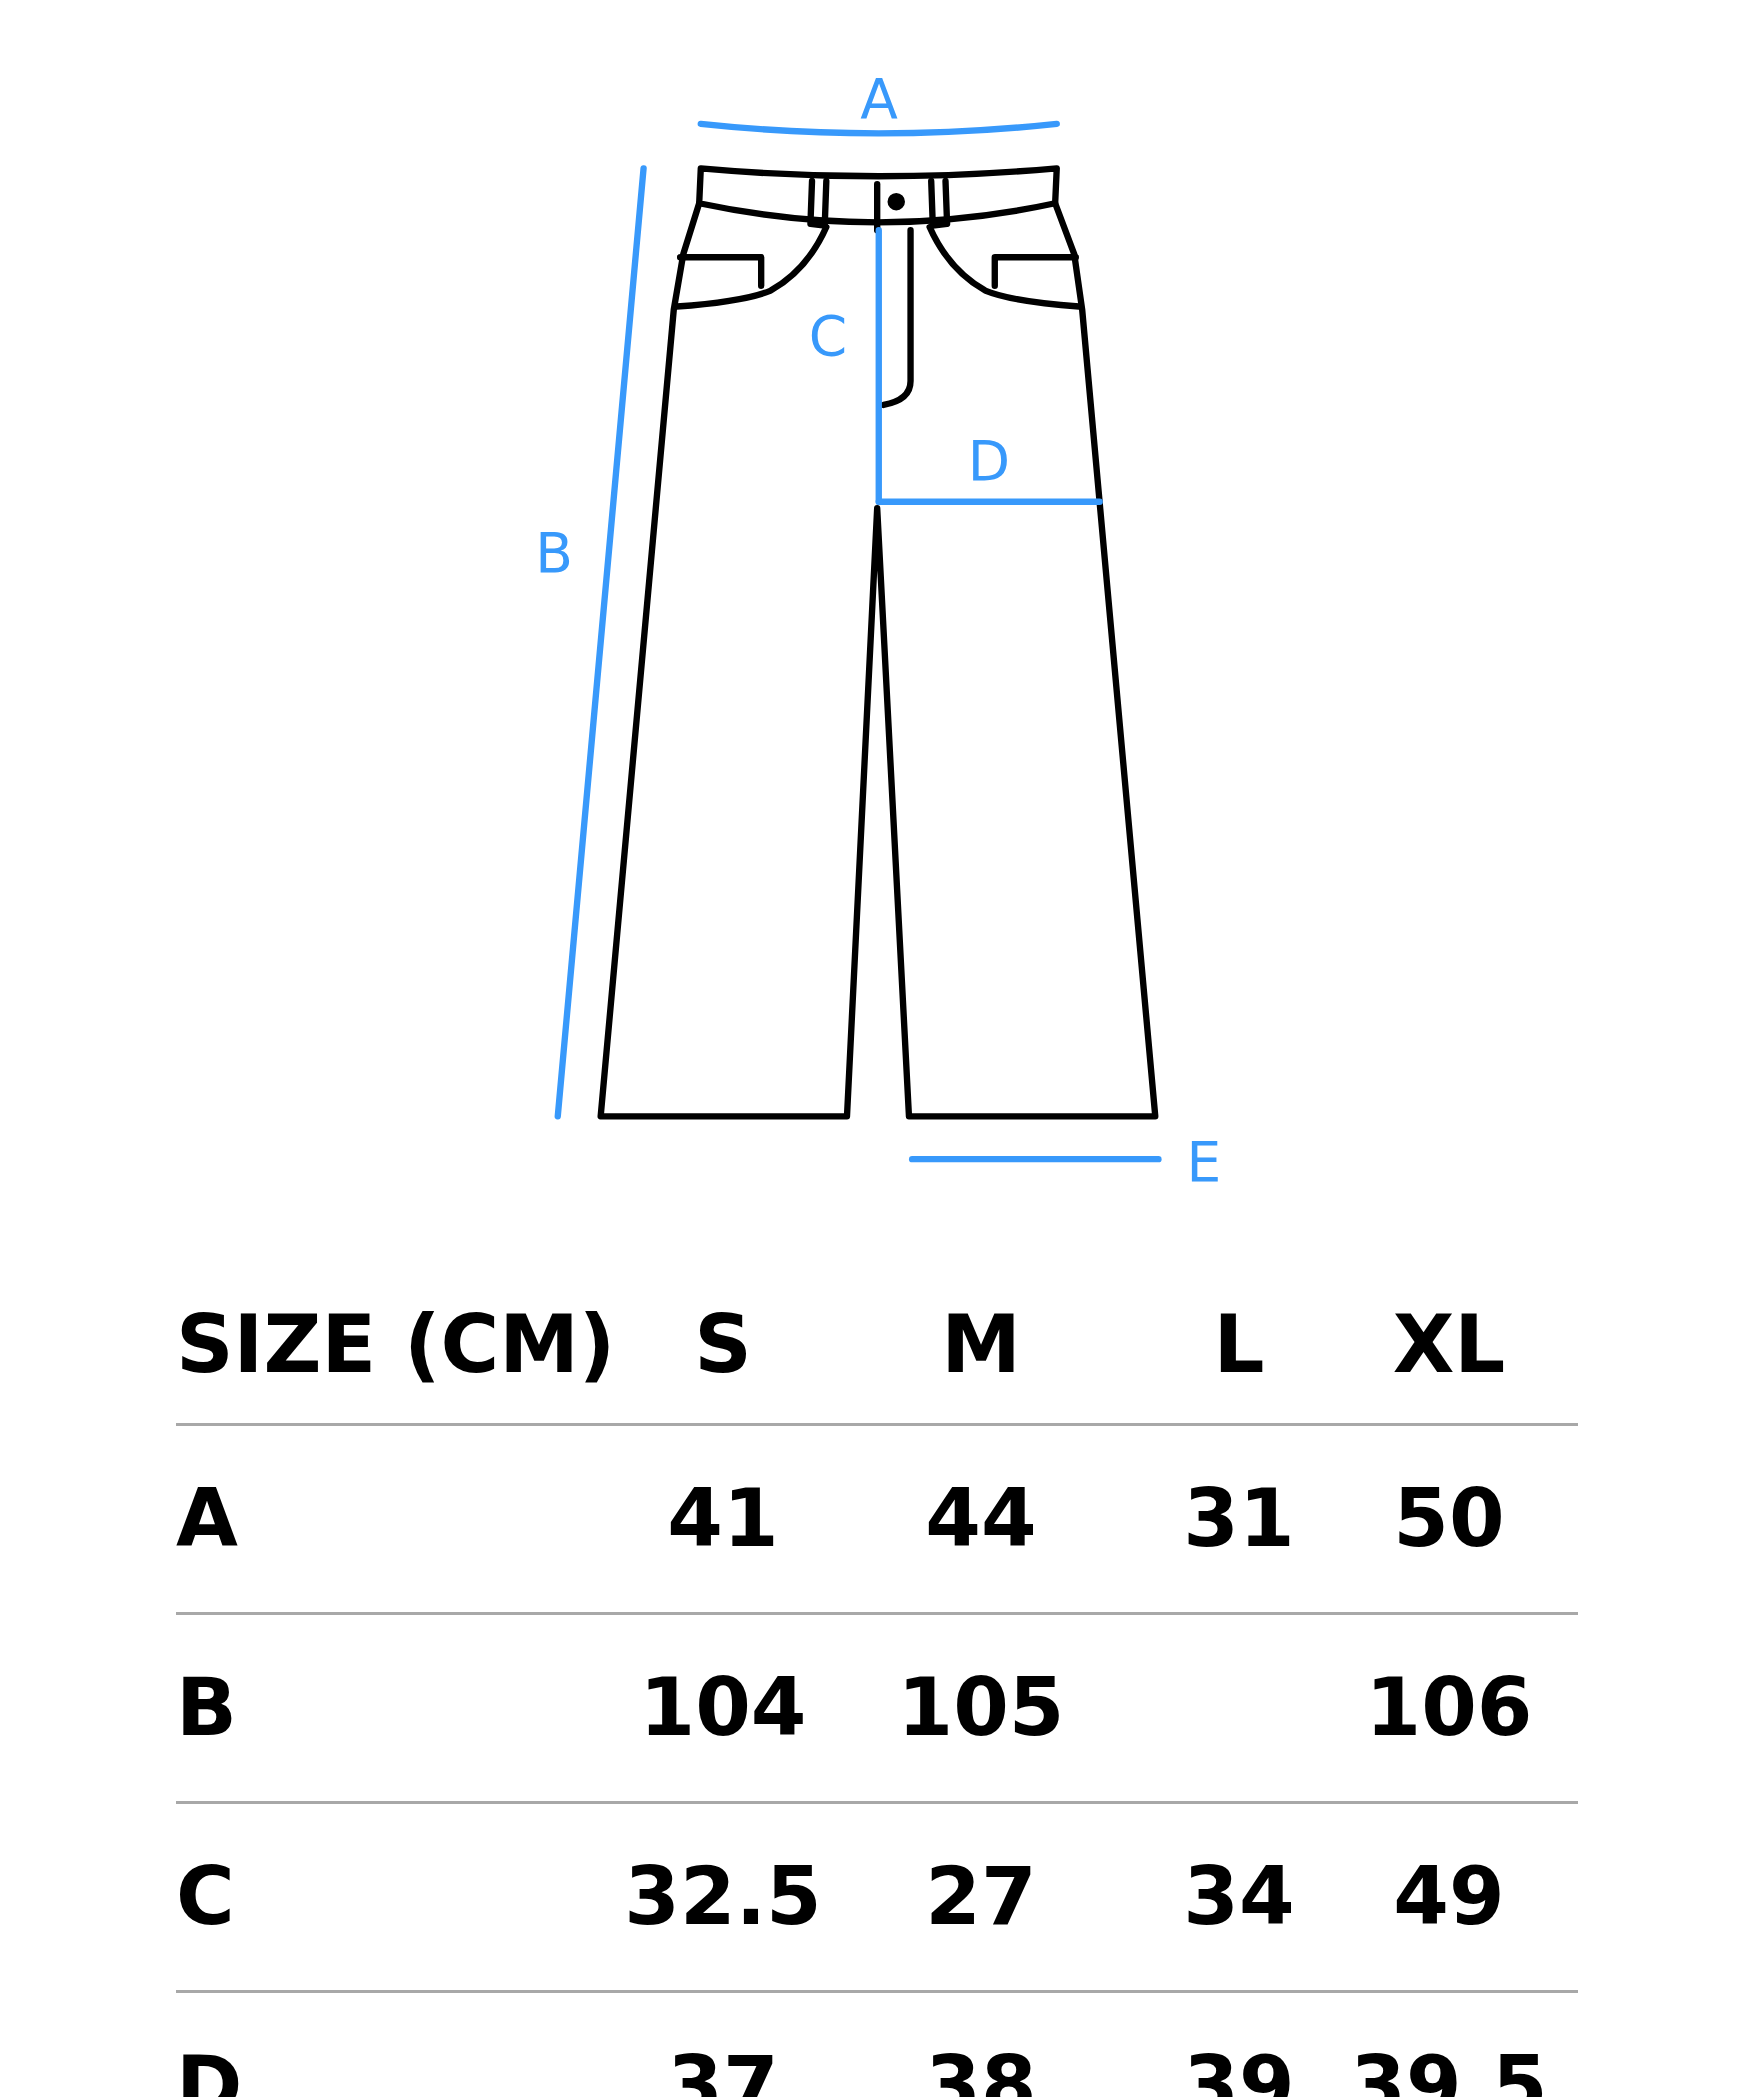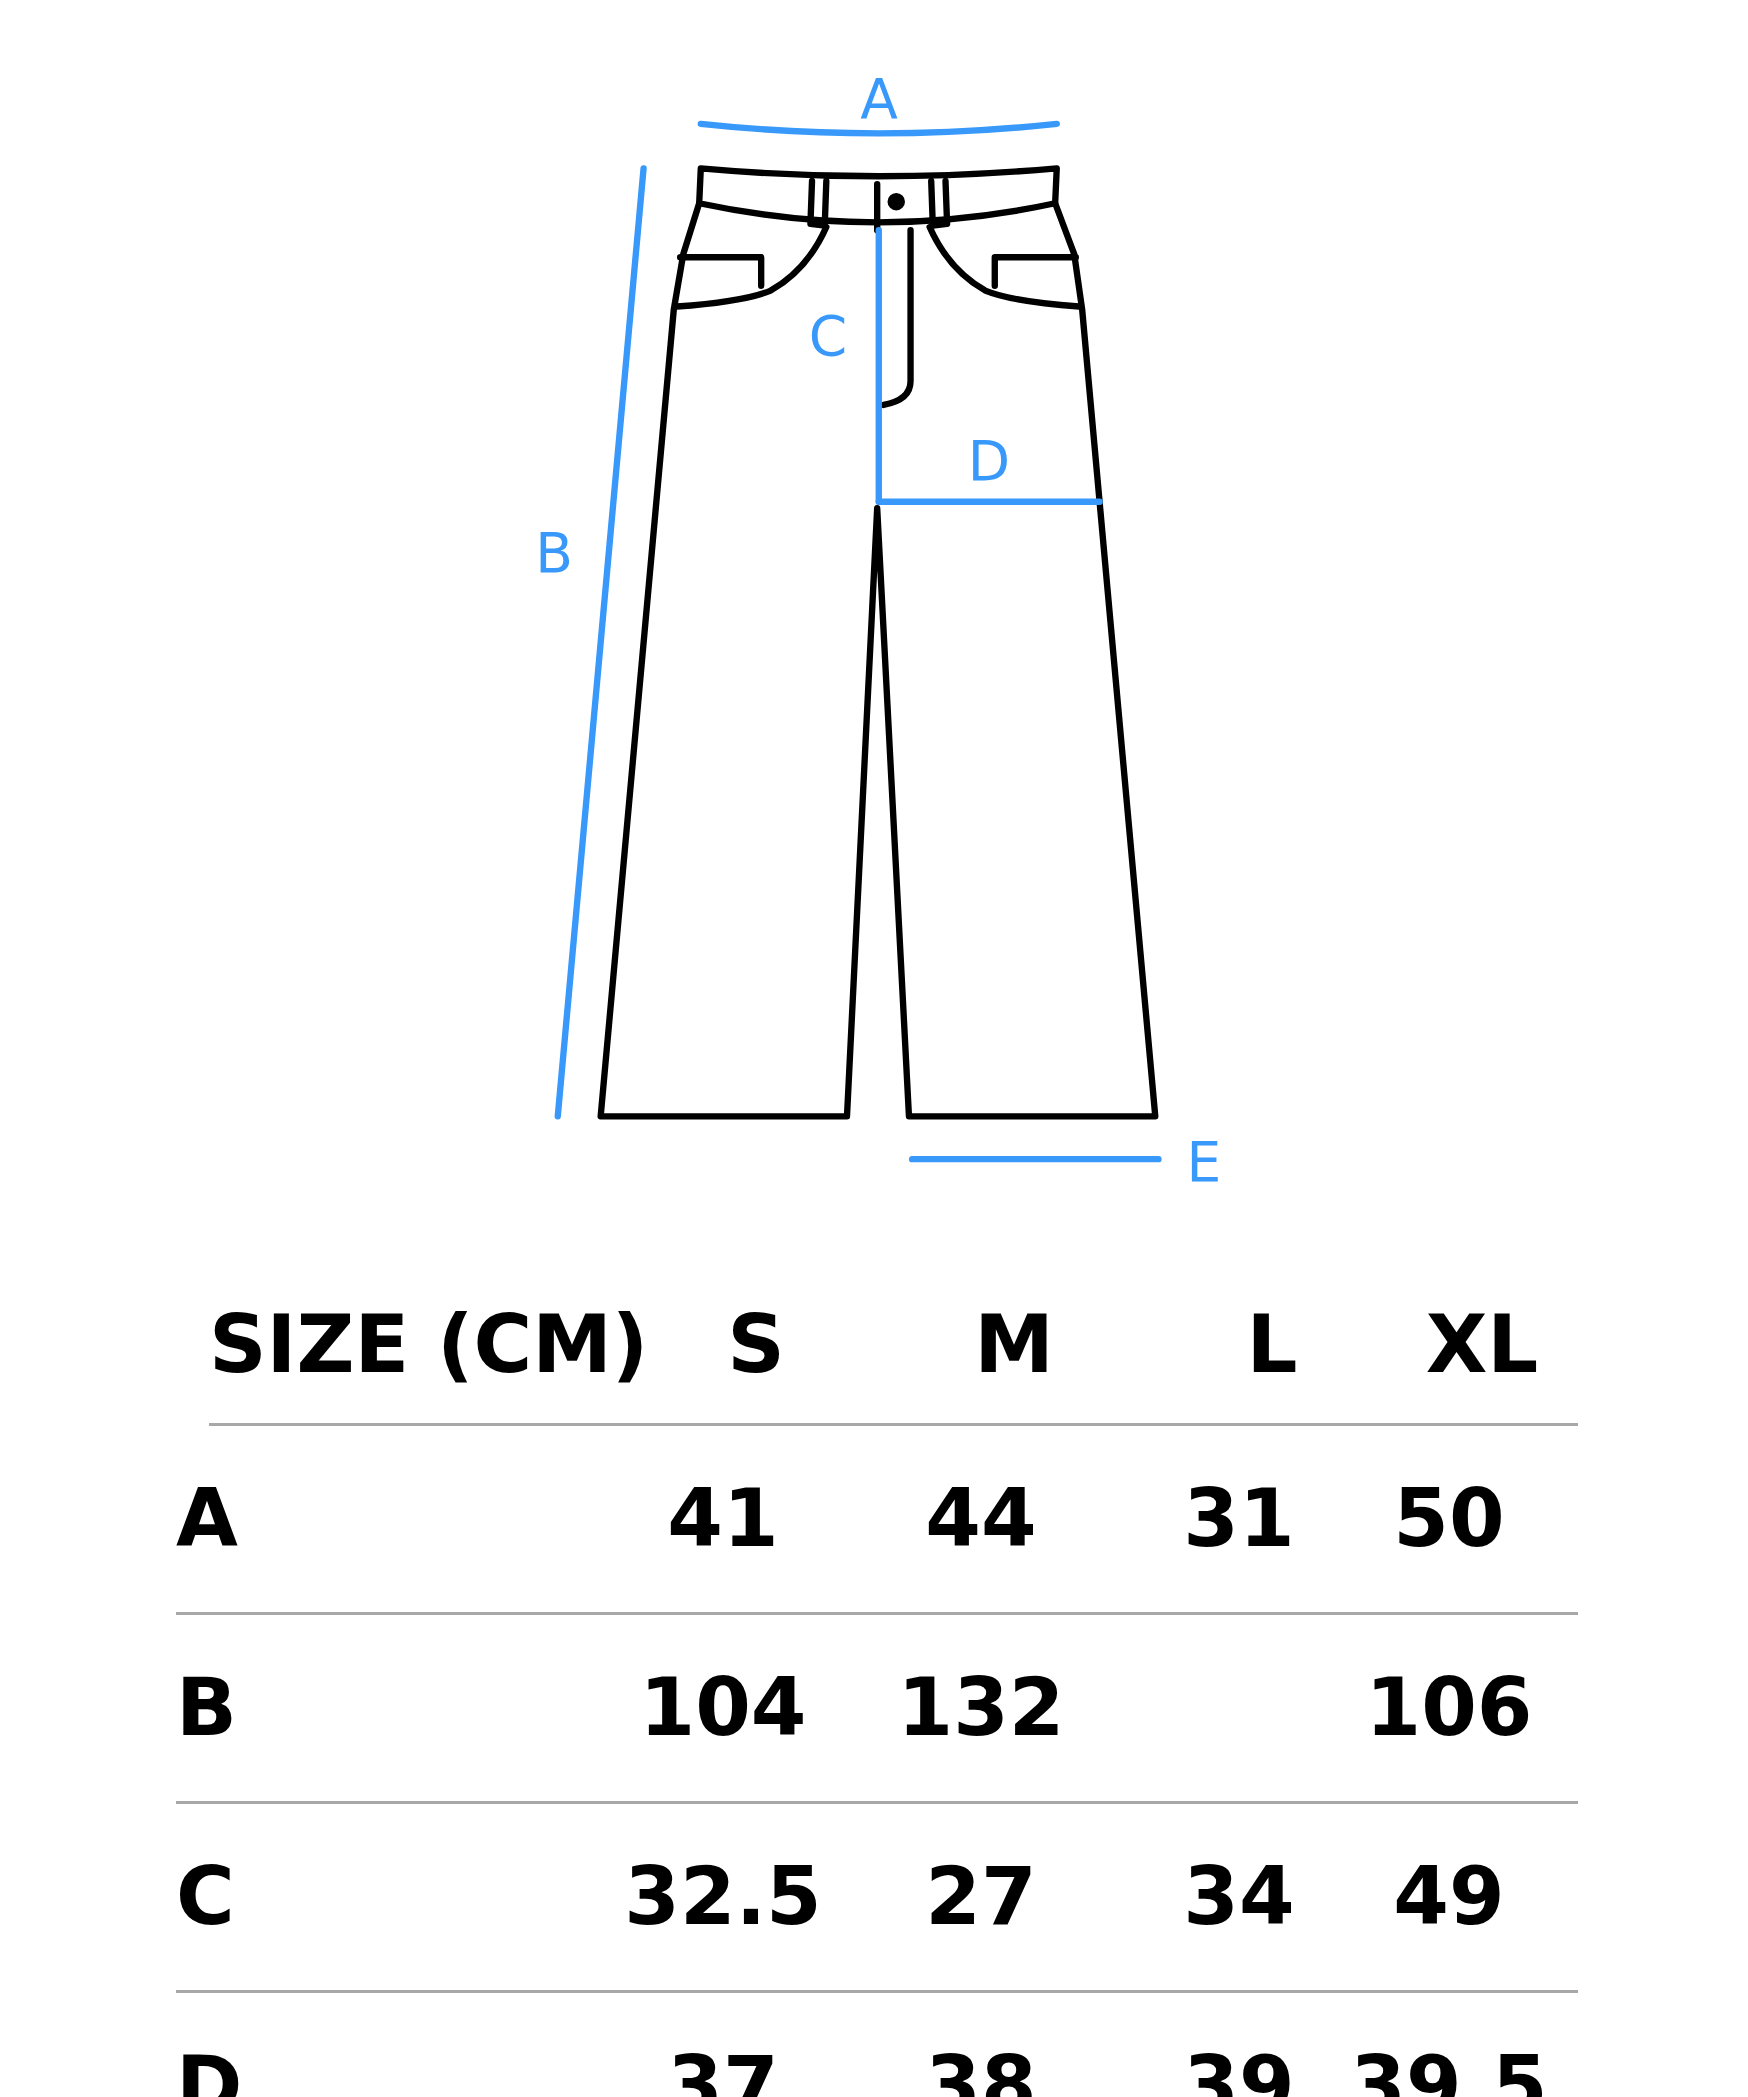--- a/index.html
+++ b/index.html
@@ -4,21 +4,21 @@
   <style>
     html, body { margin: 0; padding: 0; background: #ffffff; }
     body { width: 1748px; height: 2482px; position: relative; overflow: hidden;
            font-family: "DejaVu Sans", sans-serif; color: #000; }
     .diagram { position: absolute; left: 0; top: 0; width: 1748px; height: 1237px; }
     .diagram svg { width: 1748px; height: 1237px; display: block; }
     .dim-label { position: absolute; color: #3899fb; font-family: "DejaVu Sans", sans-serif;
                  font-size: 55px; font-weight: normal; line-height: 1; transform: translate(-50%, -50%); }
     .size-table { position: absolute; left: 176px; top: 1267px; width: 1402px; }
     .row { position: relative; height: 189px; border-bottom: 3.8px solid #a8a8a8; box-sizing: border-box; }
-    .row.header { height: 159px; margin-left: 33px; }
+    .row.header { height: 159px; }
     .cell { position: absolute; top: 50%; transform: translate(-50%, -50%); font-size: 80px; line-height: 1; white-space: nowrap; }
     .cell.label { left: 0; transform: translate(0, -50%); font-weight: bold; }
     .header .cell { font-weight: bold; }
     .c0 { left: 547px; } .c1 { left: 805px; } .c2 { left: 1063px; } .c3 { left: 1273px; }
     .val { font-weight: bold; }
   </style>
 </head>
 <body>
 
 <div class="diagram">
@@ -74,21 +74,21 @@
   <div class="row">
     <span class="cell label">A</span>
     <span class="cell val c0">41</span>
     <span class="cell val c1">44</span>
     <span class="cell val c2">31</span>
     <span class="cell val c3">50</span>
   </div>
   <div class="row">
     <span class="cell label">B</span>
     <span class="cell val c0">104</span>
-    <span class="cell val c1">132</span>
+    <span class="cell val c1">105</span>
     <span class="cell val c3">106</span>
   </div>
   <div class="row">
     <span class="cell label">C</span>
     <span class="cell val c0">32.5</span>
     <span class="cell val c1">27</span>
     <span class="cell val c2">34</span>
     <span class="cell val c3">49</span>
   </div>
   <div class="row">

